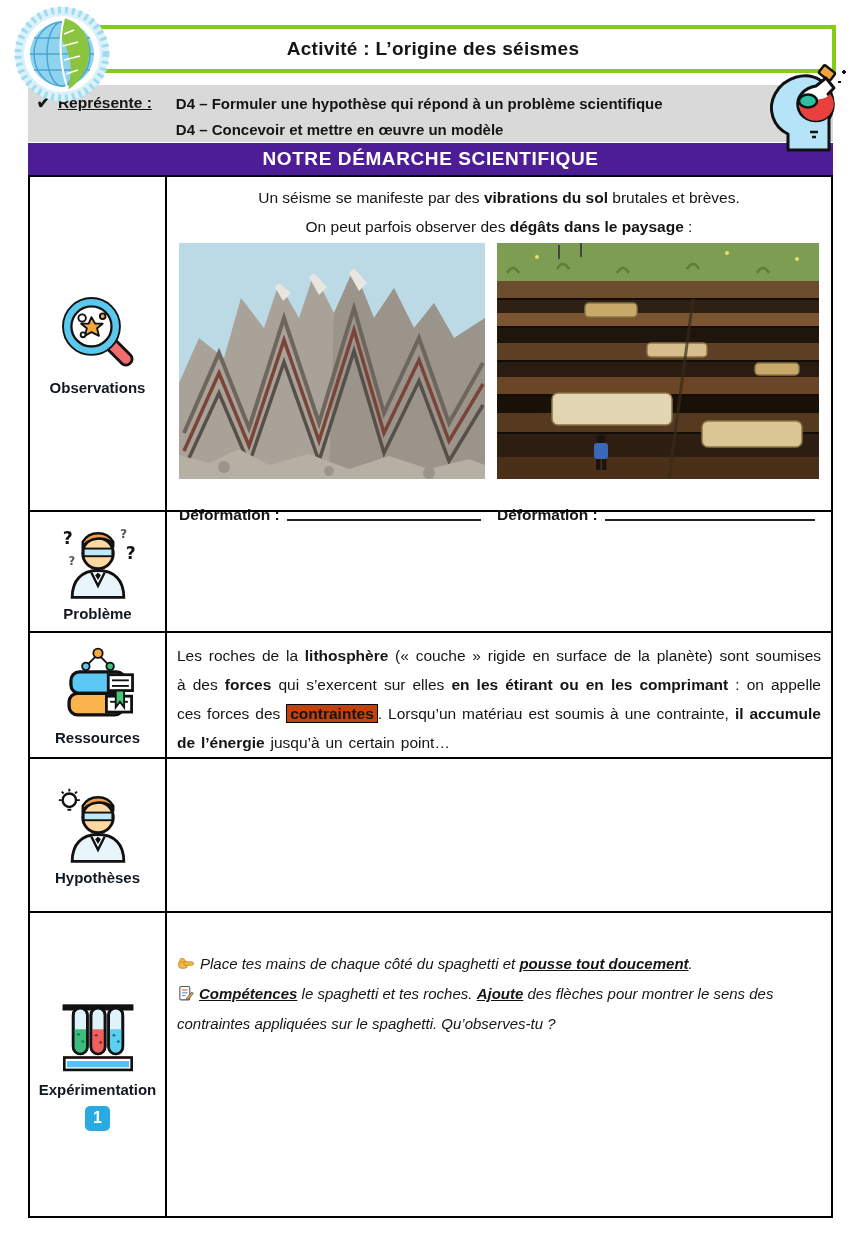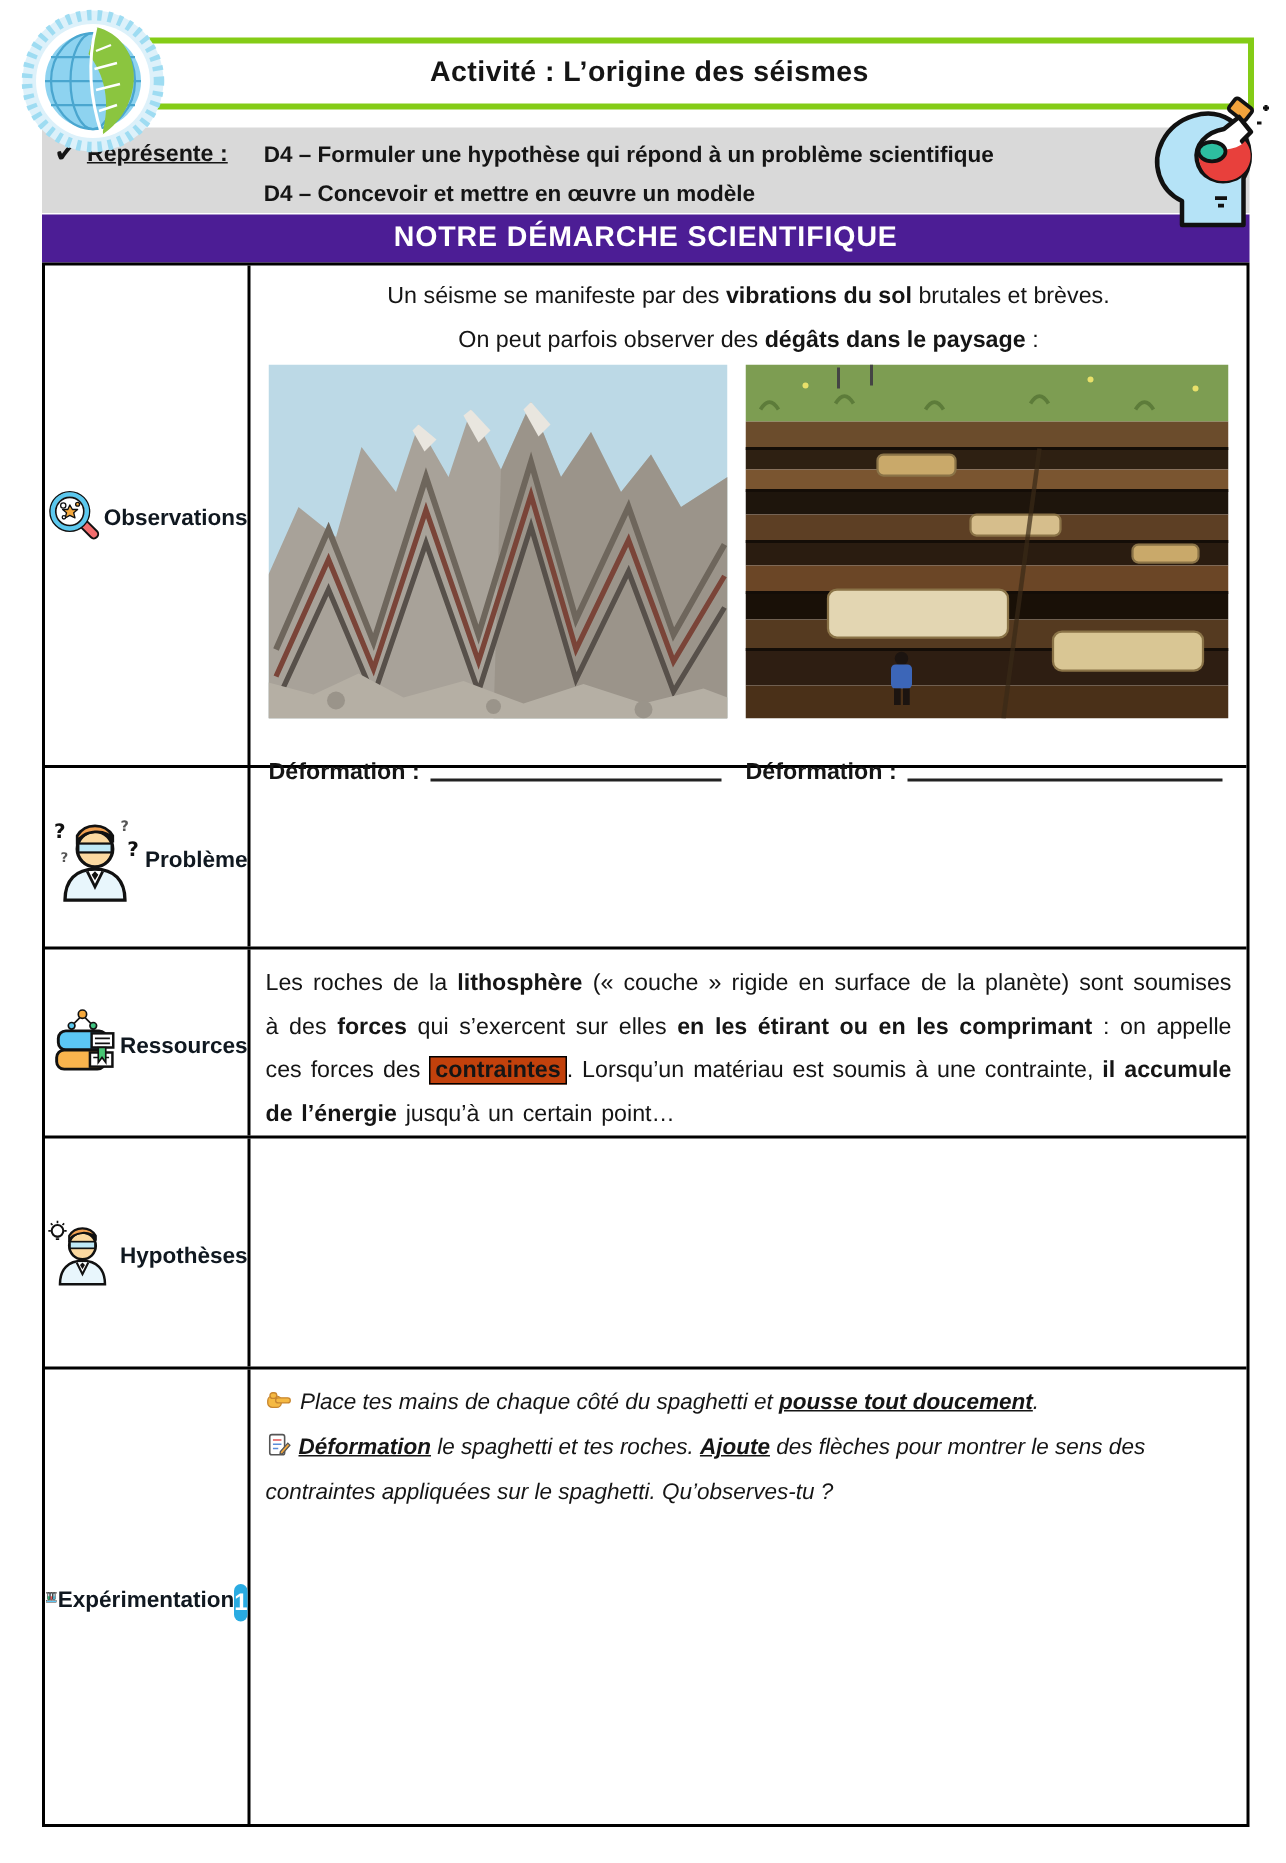--- a/index.html
+++ b/index.html
@@ -22,21 +22,21 @@
   .banner{position:absolute;left:28px;top:143px;width:805px;height:32px;background:#4c1d95;
           display:flex;align-items:center;justify-content:center;}
   .banner span{color:#fff;font-size:19px;font-weight:bold;letter-spacing:.6px;}
 
   
   .dtable{position:absolute;left:28px;top:175px;width:805px;height:1043px;border:2px solid #000;
           box-sizing:border-box;display:flex;flex-direction:column;}
   .trow{display:flex;border-bottom:2px solid #000;box-sizing:border-box;flex:0 0 auto;}
   .trow:last-child{border-bottom:none;flex:1 1 auto;}
   .lcell{width:137px;flex:0 0 137px;border-right:2px solid #000;box-sizing:border-box;
-         display:flex;flex-direction:row;align-items:center;justify-content:center;}
+         display:flex;flex-direction:column;align-items:center;justify-content:center;}
   .lbl{font-size:15px;font-weight:600;color:#101820;margin-top:4px;}
   .rcell{flex:1 1 auto;box-sizing:border-box;position:relative;}
 
   .r-obs{height:335px;}
   .r-prob{height:121px;}
   .r-ress{height:126px;}
   .r-hyp{height:154px;}
 
   .intro{ text-align:center;font-size:15.5px;line-height:29px;padding-top:6px;}
   .photos{display:flex;justify-content:space-between;padding:2px 12px 0 12px;}
@@ -44,21 +44,21 @@
   .captions{display:flex;justify-content:space-between;padding:6px 12px 0 12px;margin-top:20px;}
   .caption{display:flex;align-items:flex-end;font-size:15.5px;font-weight:600;}
   .blank-line{flex:1 1 auto;border-bottom:2px solid #222;margin:0 4px 3px 7px;height:14px;}
   .cap{display:flex;align-items:flex-end;}
   .cap-l{width:306px;margin-right:8px;}
   .cap-r{width:322px;}
 
   .ress-p{margin:0;padding:8px 10px 0 10px;font-size:15.5px;line-height:29px;text-align:justify;word-spacing:1.5px;}
   .hl{background:#c2410c;border:1px solid #000;padding:0 3px;}
 
-  .exp-block{padding:7px 12px 0 10px;font-size:15px;font-style:italic;line-height:30px;}
+  .exp-block{padding:7px 12px 0 10px;font-size:15px;font-style:italic;line-height:30px;margin-top:29px;}
   .bu{font-weight:bold;text-decoration:underline;}
   .inline-ico{display:inline-block;vertical-align:-3px;margin-right:5px;}
 
   .badge{margin-top:8px;width:25px;height:25px;background:#29abe2;border-radius:5px;
          display:flex;align-items:center;justify-content:center;color:#fff;font-weight:bold;font-size:16px;}
   b{font-weight:bold;}
 </style>
 </head>
 <body>
 
@@ -303,20 +303,20 @@
               <rect x="4" y="6" width="6" height="5" rx="2.4" fill="#f5b942" stroke="#c8862f" stroke-width="1.2"></rect>
             </svg><span>Place tes mains de chaque côté du spaghetti et </span><span class="bu">pousse tout doucement</span><span>.</span>
           </div>
           <div>
             <svg class="inline-ico" width="17" height="17" viewBox="0 0 24 24">
               <rect x="4" y="2" width="14" height="19" rx="2" fill="#fff" stroke="#555" stroke-width="1.5"></rect>
               <line x1="7" y1="7" x2="15" y2="7" stroke="#e05252" stroke-width="1.5"></line>
               <line x1="7" y1="11" x2="15" y2="11" stroke="#5b8dd9" stroke-width="1.5"></line>
               <line x1="7" y1="15" x2="12" y2="15" stroke="#5b8dd9" stroke-width="1.5"></line>
               <path d="M21,10 L23,12 L16,20 L13.6,20.4 L14,18 Z" fill="#f5a83c" stroke="#555" stroke-width="1.2"></path>
-            </svg><span class="bu">Déformation</span><span> le spaghetti et tes roches. </span><span class="bu">Ajoute</span><span> des flèches pour montrer le sens des contraintes appliquées sur le spaghetti. Qu’observes-tu ?</span>
+            </svg><span class="bu">Compétences</span><span> le spaghetti et tes roches. </span><span class="bu">Ajoute</span><span> des flèches pour montrer le sens des contraintes appliquées sur le spaghetti. Qu’observes-tu ?</span>
           </div>
         </div>
       </div>
     </div>
 
   </div>
 </div>
 
 </body></html>

